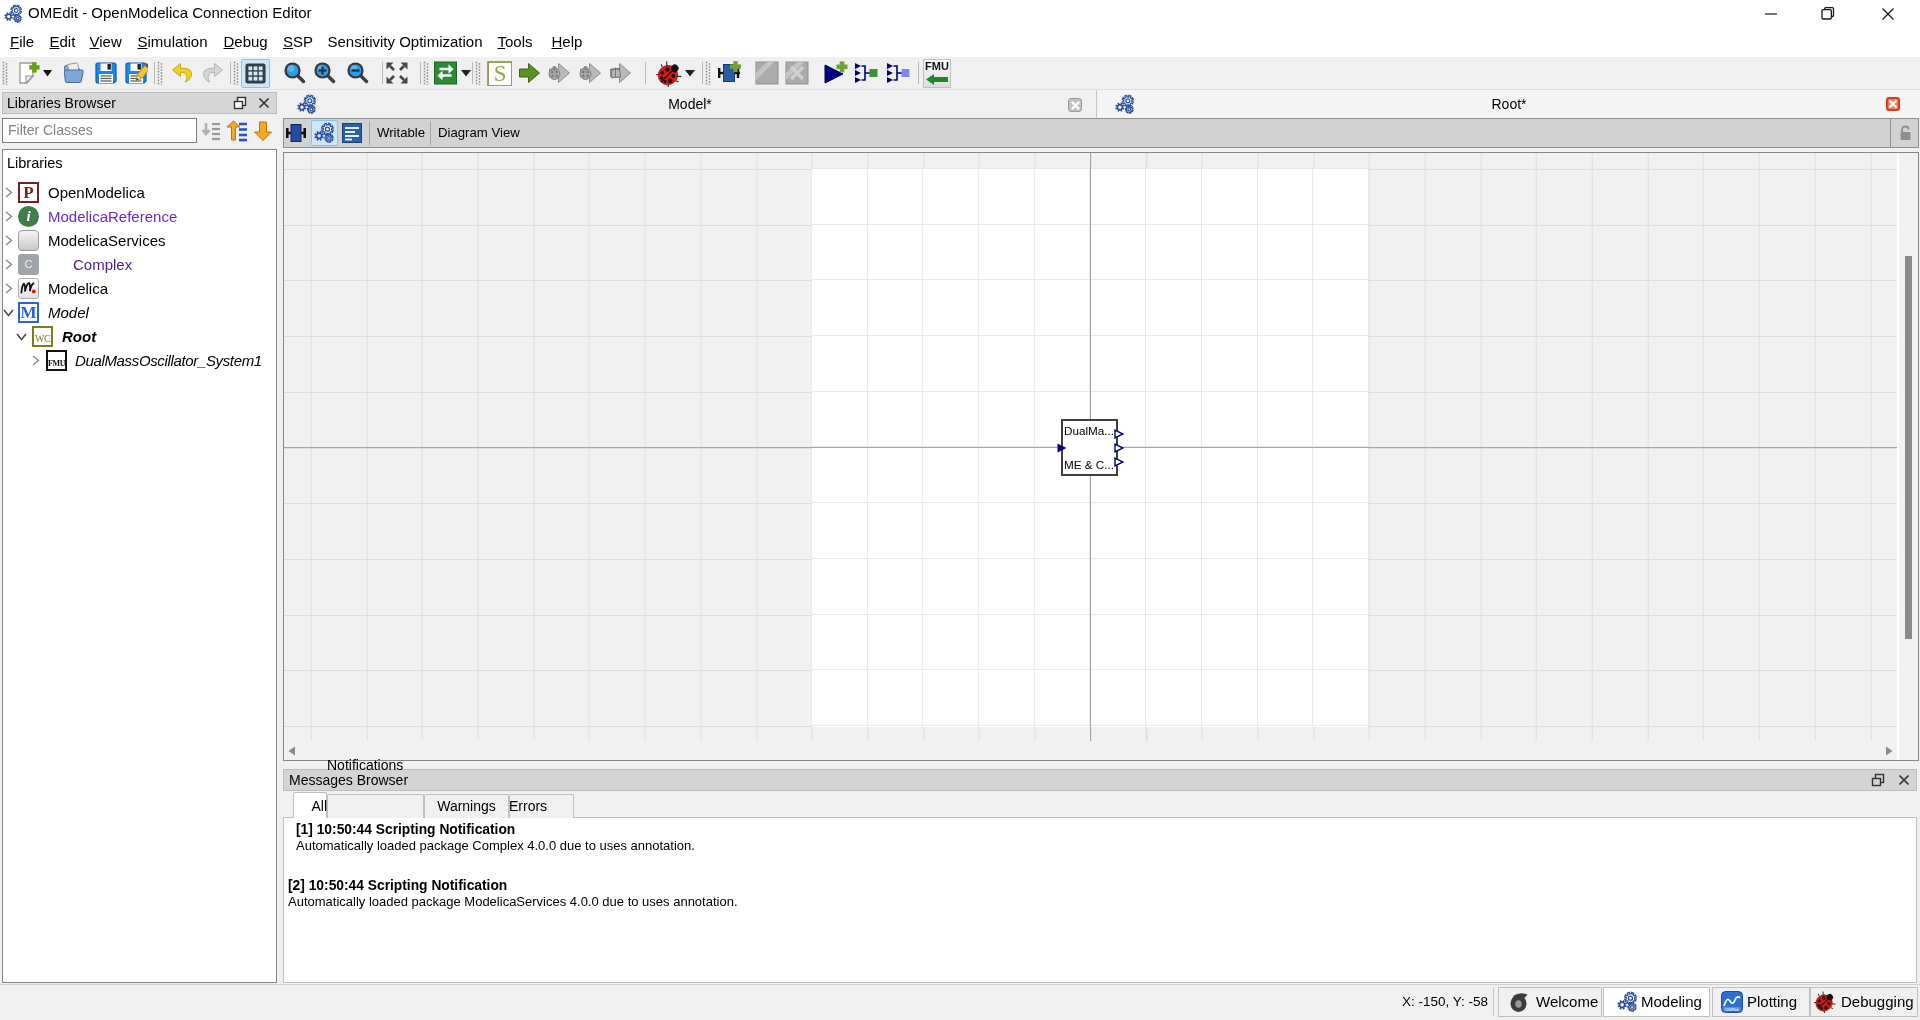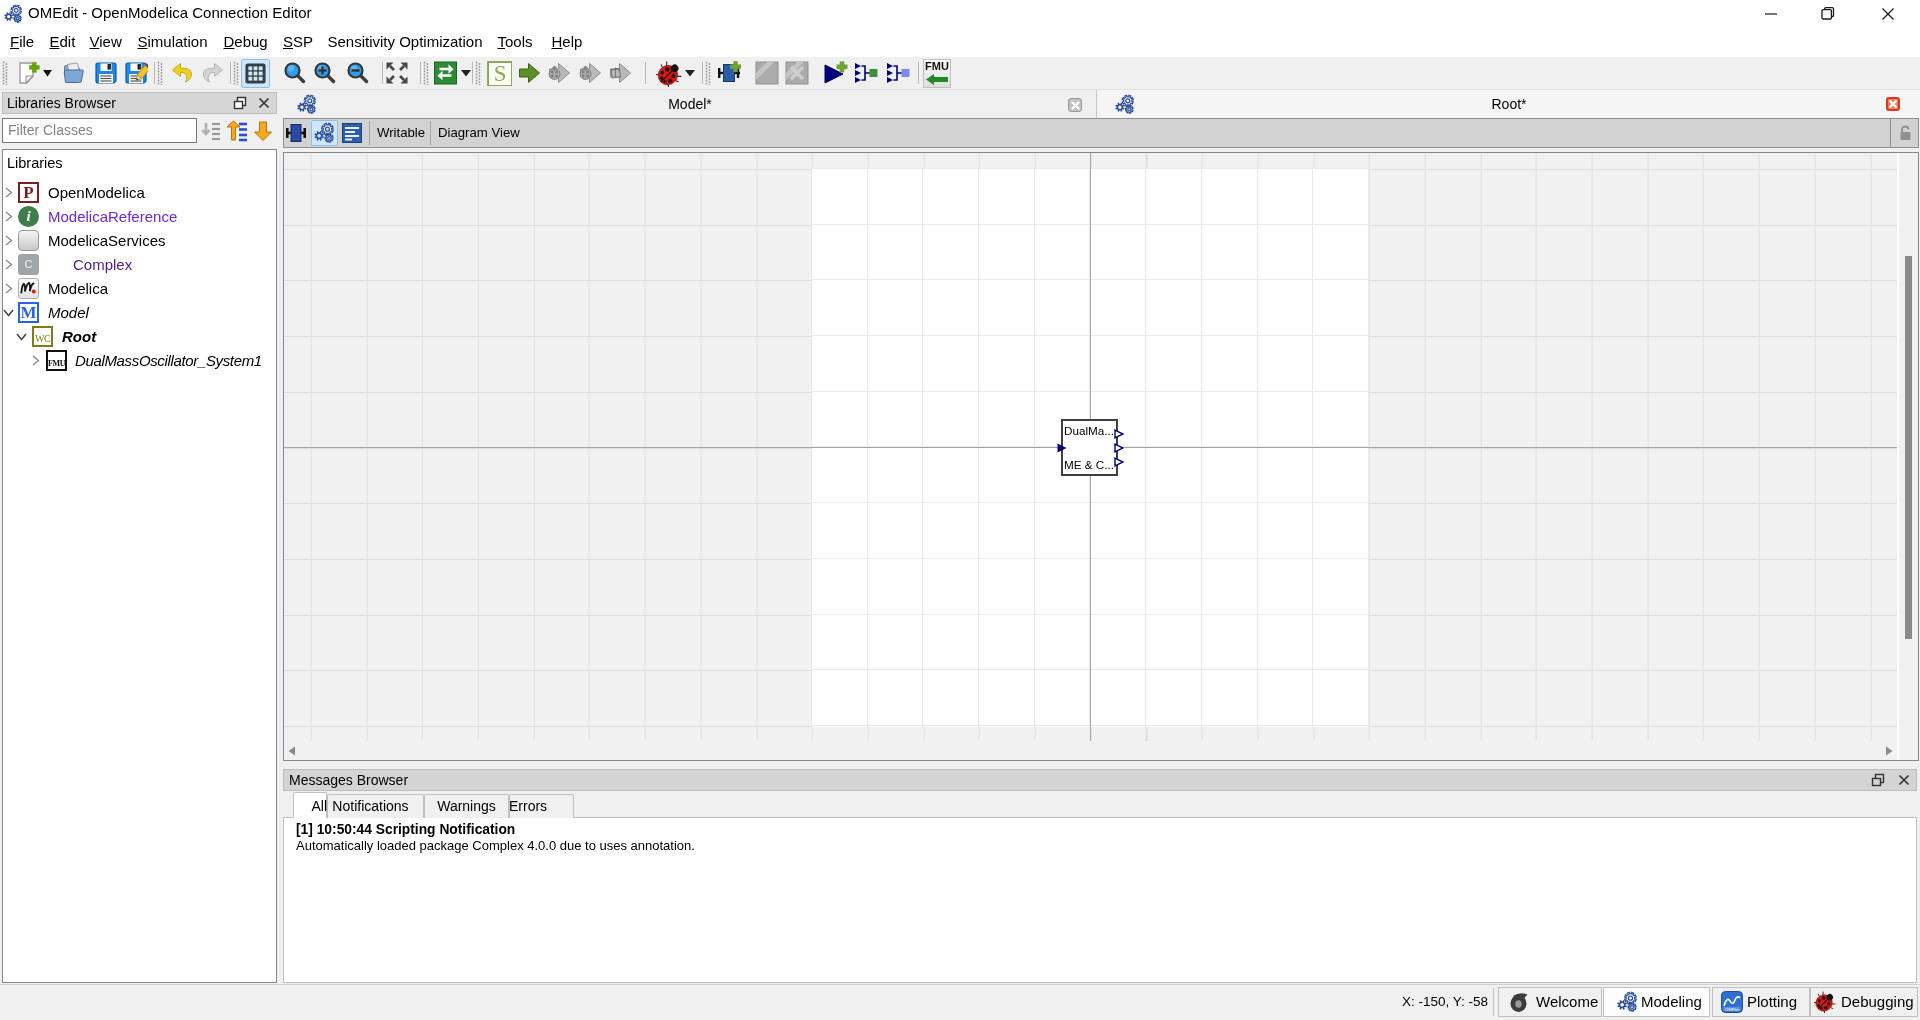--- a/index.html
+++ b/index.html
@@ -529,26 +529,27 @@
       <rect x="4.5" y="1.5" width="8" height="8" fill="none" stroke="#333" stroke-width="1.4"></rect>
       <rect x="1.5" y="5.5" width="8" height="7" fill="#d4d4d4" stroke="#333" stroke-width="1.4"></rect>
     </svg>
 <svg class="abs" style="left:1897px;top:773px" width="14" height="14" viewBox="0 0 14 14">
       <path d="M2.5,2.5 L11.5,11.5 M11.5,2.5 L2.5,11.5" stroke="#333" stroke-width="1.7"></path>
     </svg>
 <div class="abs" style="left:283px;top:817px;width:1634px;height:166px;background:#fff;border:1px solid #c0c0c0"></div>
 <div class="abs" style="left:293px;top:792px;width:34px;height:26px;background:#fff;border:1px solid #c0c0c0;border-bottom:none;border-radius:2px 2px 0 0"></div>
 <div class="abs" style="left:293px;top:794px;width:34px;height:24px;line-height:24px;font-size:14px;color:#000;text-align:right">All</div>
 <div class="abs" style="left:327px;top:794px;width:97px;height:24px;background:#f0f0f0;border:1px solid #c0c0c0;border-bottom:none;border-radius:2px 2px 0 0"></div>
-<div class="abs" style="left:327px;top:794px;width:87px;height:24px;line-height:24px;font-size:14px;color:#000;text-align:center">Notifications</div>
+<div class="abs" style="left:327px;top:753px;width:87px;height:24px;line-height:24px;font-size:14px;color:#000;text-align:left">Notifications</div>
 <div class="abs" style="left:424px;top:794px;width:85px;height:24px;background:#f0f0f0;border:1px solid #c0c0c0;border-bottom:none;border-radius:2px 2px 0 0"></div>
 <div class="abs" style="left:424px;top:794px;width:85px;height:24px;line-height:24px;font-size:14px;color:#000;text-align:center">Warnings</div>
 <div class="abs" style="left:509px;top:794px;width:65px;height:24px;background:#f0f0f0;border:1px solid #c0c0c0;border-bottom:none;border-radius:2px 2px 0 0"></div>
 <div class="abs" style="left:509px;top:794px;width:65px;height:24px;line-height:24px;font-size:14px;color:#000;text-align:left">Errors</div>
 <div class="abs" style="left:296px;top:822px;font-size:13px;color:#000;line-height:16.3px"><b style="font-size:13.8px">[1] 10:50:44 Scripting Notification</b><br>Automatically loaded package Complex 4.0.0 due to uses annotation.</div>
+<div class="abs" style="left:288px;top:878px;font-size:13px;color:#000;line-height:16.3px"><b style="font-size:13.8px">[2] 10:50:44 Scripting Notification</b><br>Automatically loaded package ModelicaServices 4.0.0 due to uses annotation.</div>
 <div class="abs" style="left:0;top:984px;width:1920px;height:36px;background:#f0f0f0;border-top:1px solid #d0d0d0"></div>
 <div class="abs" style="right:432px;top:988px;height:28px;line-height:28px;font-size:13.5px;color:#000">X: -150, Y: -58</div>
 <div class="abs" style="left:1493px;top:988px;width:1px;height:28px;background:#c4c4c4"></div>
 <div class="abs" style="left:1498px;top:987px;width:104px;height:30px;background:#f0f0f0;border:1px solid #c0c0c0"></div>
 <svg class="abs" style="left:1508px;top:991px" width="22" height="22" viewBox="0 0 22 22">
       <ellipse cx="10.5" cy="12.5" rx="8" ry="8.5" fill="#3c3c3c"></ellipse>
       <path d="M5,5 Q12,0.5 19.5,3.5 L15.5,8 Q11.5,6 8.5,8.5 Z" fill="#3c3c3c"></path>
       <ellipse cx="10.5" cy="13" rx="3.2" ry="3.8" fill="#9a9a9a"></ellipse>
     </svg>
 <div class="abs" style="left:1536px;top:988px;height:28px;line-height:28px;font-size:15px;color:#000">Welcome</div>

